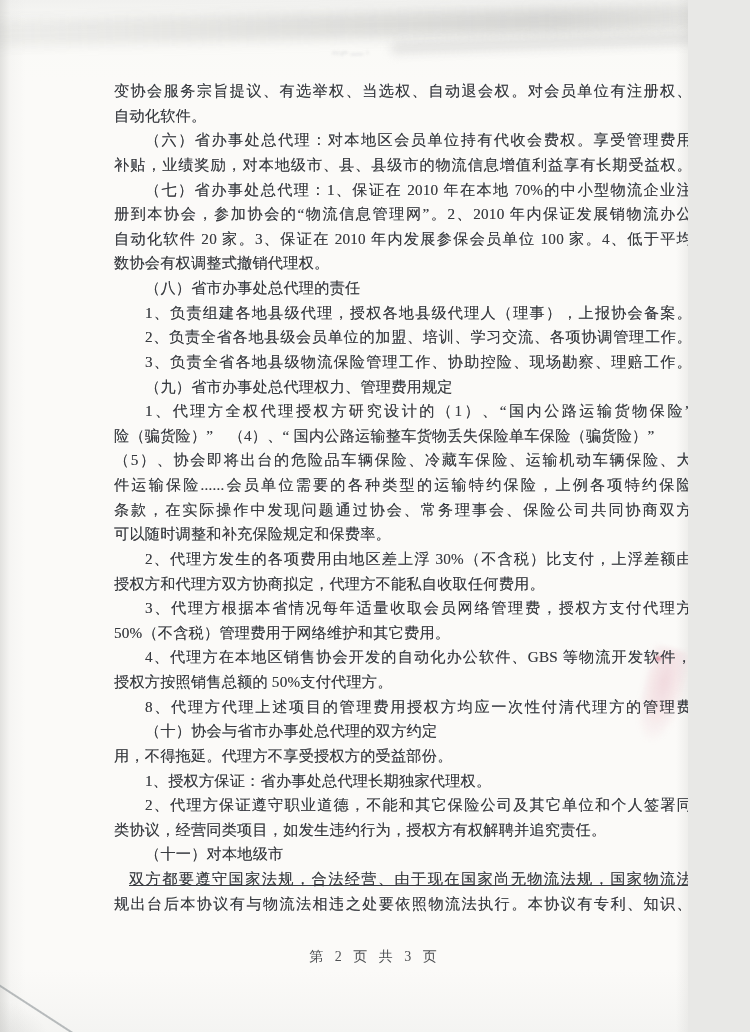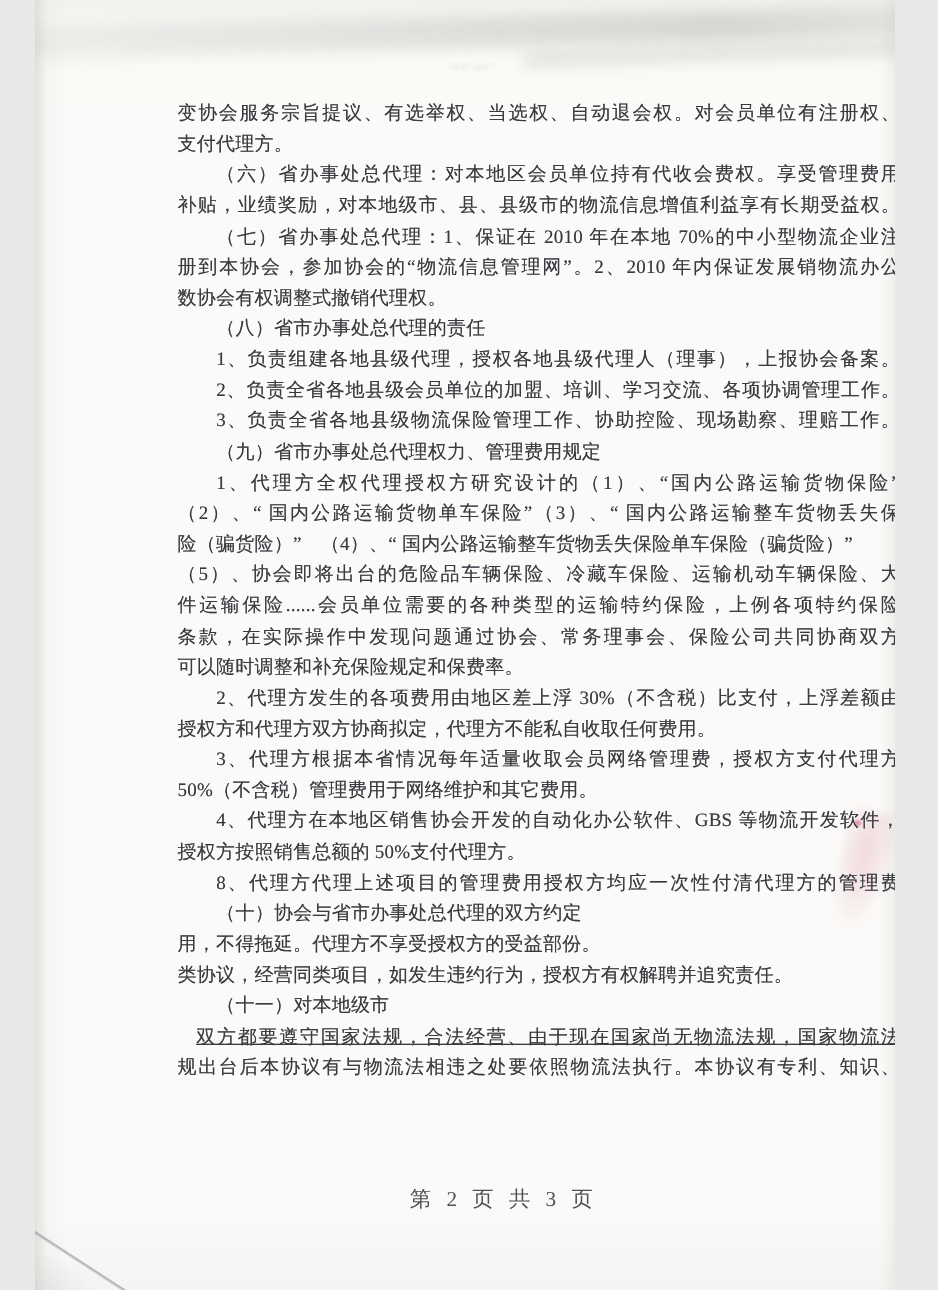--- a/index.html
+++ b/index.html
@@ -17,21 +17,20 @@
     overflow: hidden;
   }
   .scan-page {
     position: relative;
     width: 688px; height: 1032px;
     background:
       linear-gradient(90deg, rgba(205,205,202,0.55) 0px, rgba(230,230,228,0.25) 10px, rgba(250,250,248,0) 26px),
       linear-gradient(270deg, rgba(215,215,212,0.35) 0px, rgba(245,245,243,0) 12px),
       linear-gradient(180deg, #f1f1ef 0%, #fafaf7 3%, var(--paper) 8%, var(--paper) 94%, #f4f4f2 100%);
     overflow: hidden;
-    margin-left: 28px;
   }
   
   .shadow-band-top {
     position: absolute; left: -30px; top: 12px;
     width: 830px; height: 26px;
     background: linear-gradient(90deg,
       rgba(185,185,183,0.18) 0%,
       rgba(172,172,170,0.30) 35%,
       rgba(160,160,158,0.38) 70%,
       rgba(180,180,178,0.16) 100%);
@@ -117,21 +116,21 @@
   .doc-line.fill {
     white-space: normal;
     text-align: justify;
     text-align-last: justify;
   }
   .page-footer {
     position: absolute;
     left: 0; top: 948px;
     width: 750px;
     text-align: center;
-    font-size: 17px;
+    font-size: 14px;
     letter-spacing: 4px;
     color: var(--footer_ink);
   }
 </style>
 </head>
 <body>
 
 <div class="scan-page">
 
   <div class="shadow-band-top"></div>
@@ -140,46 +139,46 @@
   <div class="seal-bleed"></div>
   <div class="seal-bleed-dot"></div>
   <div class="bleed-line-right"></div>
   <div class="crease-bottom-left"></div>
   <div class="corner-shade-bottom-left"></div>
 
   <div class="doc-content">
 
       <div class="doc-line fill">变协会服务宗旨提议、有选举权、当选权、自动退会权。对会员单位有注册权、</div>
 
-      <div class="doc-line">支付代理方。</div>
+      <div class="doc-line">自动化软件。</div>
 
       <div class="doc-line ind2 fill">（六）省办事处总代理：对本地区会员单位持有代收会费权。享受管理费用</div>
 
       <div class="doc-line fill">补贴，业绩奖励，对本地级市、县、县级市的物流信息增值利益享有长期受益权。</div>
 
       <div class="doc-line ind2 fill">（七）省办事处总代理：1、保证在 2010 年在本地 70%的中小型物流企业注</div>
 
       <div class="doc-line fill">册到本协会，参加协会的“物流信息管理网”。2、2010 年内保证发展销物流办公</div>
 
+      <div class="doc-line fill">自动化软件 20 家。3、保证在 2010 年内发展参保会员单位 100 家。4、低于平均</div>
 
       <div class="doc-line">数协会有权调整式撤销代理权。</div>
 
       <div class="doc-line ind2">（八）省市办事处总代理的责任</div>
 
       <div class="doc-line ind2 fill">1、负责组建各地县级代理，授权各地县级代理人（理事），上报协会备案。</div>
 
       <div class="doc-line ind2 fill">2、负责全省各地县级会员单位的加盟、培训、学习交流、各项协调管理工作。</div>
 
       <div class="doc-line ind2 fill">3、负责全省各地县级物流保险管理工作、协助控险、现场勘察、理赔工作。</div>
 
       <div class="doc-line ind2">（九）省市办事处总代理权力、管理费用规定</div>
 
       <div class="doc-line ind2 fill">1、代理方全权代理授权方研究设计的（1）、“国内公路运输货物保险”</div>
 
-      <div class="doc-line fill">（2）、“ 国内公路运输货物单车保险”（3）、“ 国内公路运输整车货物丢失保</div>
 
       <div class="doc-line">险（骗货险）”　（4）、“ 国内公路运输整车货物丢失保险单车保险（骗货险）”</div>
 
       <div class="doc-line fill">（5）、协会即将出台的危险品车辆保险、冷藏车保险、运输机动车辆保险、大</div>
 
       <div class="doc-line fill">件运输保险......会员单位需要的各种类型的运输特约保险，上例各项特约保险</div>
 
       <div class="doc-line fill">条款，在实际操作中发现问题通过协会、常务理事会、保险公司共同协商双方</div>
 
       <div class="doc-line">可以随时调整和补充保险规定和保费率。</div>
@@ -195,21 +194,23 @@
       <div class="doc-line ind2 fill">4、代理方在本地区销售协会开发的自动化办公软件、GBS 等物流开发软件，</div>
 
       <div class="doc-line">授权方按照销售总额的 50%支付代理方。</div>
 
       <div class="doc-line ind2 fill">8、代理方代理上述项目的管理费用授权方均应一次性付清代理方的管理费</div>
 
       <div class="doc-line ind2">（十）协会与省市办事处总代理的双方约定</div>
 
       <div class="doc-line">用，不得拖延。代理方不享受授权方的受益部份。</div>
 
-
+      <div class="doc-line ind2">1、授权方保证：省办事处总代理长期独家代理权。</div>
+
+      <div class="doc-line ind2 fill">2、代理方保证遵守职业道德，不能和其它保险公司及其它单位和个人签署同</div>
 
       <div class="doc-line">类协议，经营同类项目，如发生违约行为，授权方有权解聘并追究责任。</div>
 
       <div class="doc-line ind2">（十一）对本地级市</div>
 
       <div class="doc-line ind1 fill">双方都要遵守国家法规，合法经营、由于现在国家尚无物流法规，国家物流法</div>
 
       <div class="doc-line fill">规出台后本协议有与物流法相违之处要依照物流法执行。本协议有专利、知识、</div>
     </div>
 

